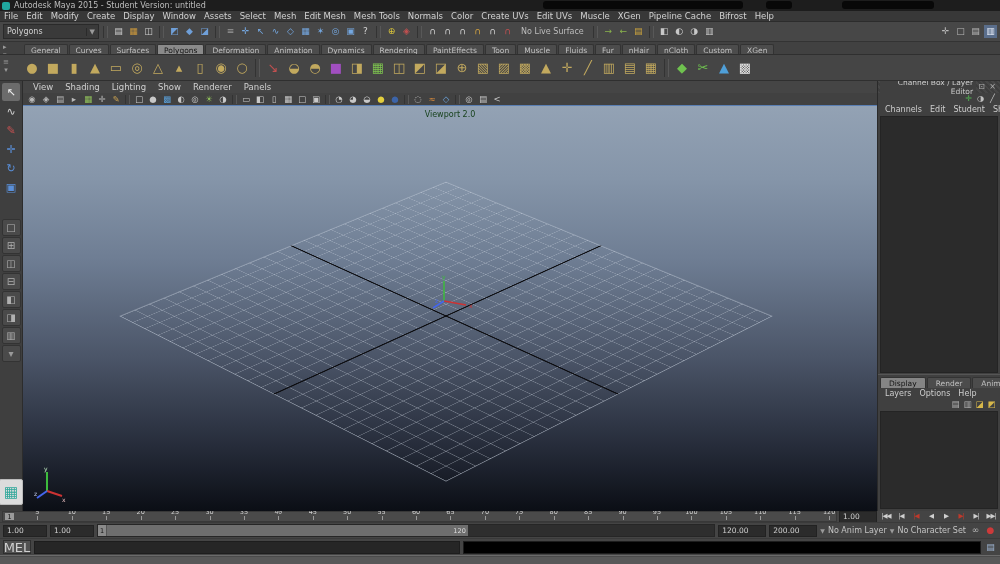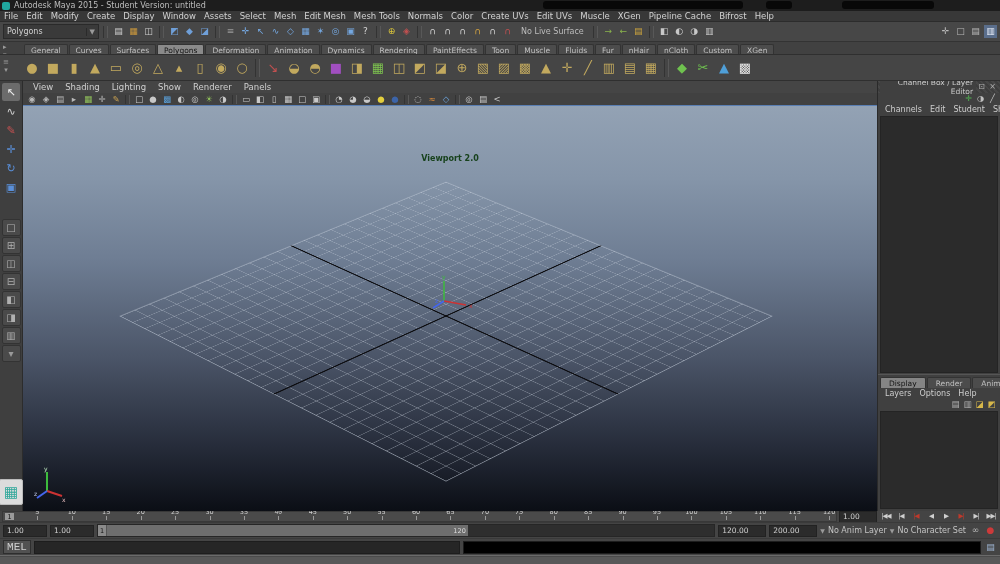--- a/index.html
+++ b/index.html
@@ -49,21 +49,21 @@
   .tb-bottom .icon{width:22px;height:24px;font-size:15px;border:1px solid #bbb;}
 
   .vp{flex:1 1 auto;display:flex;flex-direction:column;background:#434343;min-width:0;}
   .vpmenus{height:12px;font-size:8.5px;padding-left:4px;background:#454545;}
   .vpmenus .mi{padding:0 6px;color:#d0d0d0;}
   .vptools{height:12px;padding:0 3px;gap:2px;background:#414141;}
   .vptools .icon{width:12px;height:11px;font-size:8.5px;}
   .vptools .isep{height:9px;margin:0 1px;}
   .vp3d{flex:1;position:relative;overflow:hidden;border-top:1px solid #5a7fb4;
         background:linear-gradient(180deg,#93a2b4 0%,#8595a9 18%,#6e7d93 38%,#4b5568 62%,#262c3a 84%,#0b0e15 100%);}
-  .vplabel{position:absolute;top:4px;left:0;right:0;text-align:center;font-size:8px;font-weight:bold;color:#17421c;margin-top:44px;}
+  .vplabel{position:absolute;top:4px;left:0;right:0;text-align:center;font-size:8px;font-weight:normal;color:#17421c;}
   .grid3d{position:absolute;width:460px;height:460px;left:192px;top:-21px;
     border:1px solid rgba(205,213,224,.4);
     background:
       linear-gradient(to right,transparent calc(50% - 1px),rgba(5,5,8,.9) calc(50% - 1px),rgba(5,5,8,.9) calc(50% + 1px),transparent calc(50% + 1px)),
       linear-gradient(to bottom,transparent calc(50% - 1px),rgba(5,5,8,.9) calc(50% - 1px),rgba(5,5,8,.9) calc(50% + 1px),transparent calc(50% + 1px)),
       repeating-linear-gradient(to right,rgba(205,213,224,.38) 0 1px,transparent 1px 19.17px),
       repeating-linear-gradient(to bottom,rgba(205,213,224,.38) 0 1px,transparent 1px 19.17px);
     transform:perspective(2800px) rotateX(63deg) rotateZ(45deg);}
   .gizmo{position:absolute;}
 
@@ -101,21 +101,21 @@
   .rs-field{width:36px;}
   .range-track{flex:1;height:11px;background:#2e2e2e;border:1px solid #262626;position:relative;}
   .range-inner{position:absolute;left:0;top:0;bottom:0;width:60%;background:#6e6e6e;display:flex;align-items:center;}
   .range-handle{width:8px;height:100%;background:#8a8a8a;border-right:1px solid #555;color:#111;font-size:6.5px;display:flex;align-items:center;justify-content:center;}
   .range-end-label{margin-left:auto;font-size:6.5px;color:#dcdcdc;padding-right:2px;}
   .dd{display:flex;align-items:center;gap:3px;font-size:8px;color:#c4c4c4;}
   .dd .arr{color:#9a9a9a;font-size:6px;}
 
   
   .cmdrow{height:16px;background:#444;gap:3px;padding:0 3px;border-top:1px solid #3a3a3a;}
-  .mel-btn{width:26px;height:12px;background:#515151;border:1px solid #2e2e2e;display:flex;align-items:center;justify-content:center;font-size:11px;color:#d0d0d0;font-family:Liberation Mono, monospace;}
+  .mel-btn{width:26px;height:12px;background:#515151;border:1px solid #2e2e2e;display:flex;align-items:center;justify-content:center;font-size:13px;color:#d0d0d0;}
   .mel-input{width:424px;height:11px;background:#262626;border:1px solid #1d1d1d;}
   .mel-output{flex:1;height:11px;background:#000;border:1px solid #1d1d1d;}
 
   
   .helpline{height:15px;background:#585858;border-top:1px solid #6a6a6a;box-shadow:inset 0 1px 0 #4a4a4a;}
 </style>
 </head>
 <body>
 
 <div class="row titlebar">

